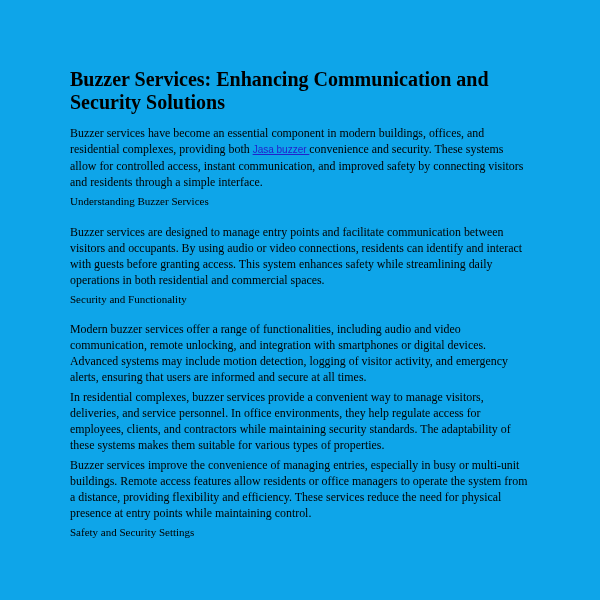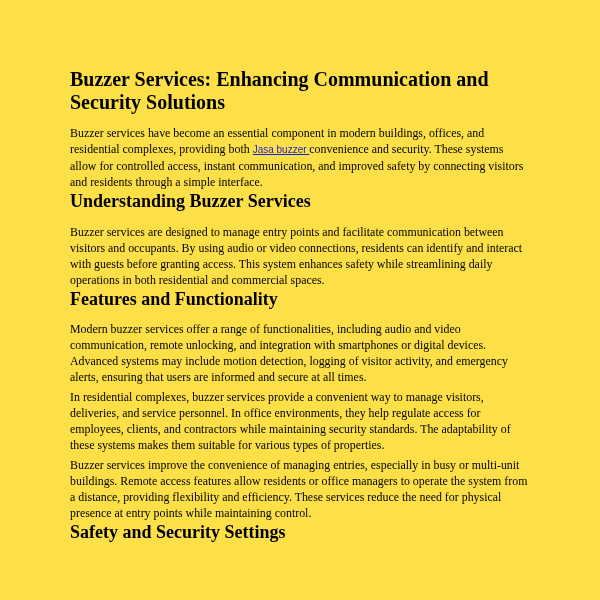--- a/index.html
+++ b/index.html
@@ -8,37 +8,37 @@
     width: 600px;
     height: 600px;
     overflow: hidden;
     background: #ffffff;
   }
   .page {
     box-sizing: border-box;
     width: 600px;
     height: 600px;
     padding: 68px 69px 0 70px;
-    background: #fde047;
+    background: #0ea5e9;
     color: #000000;
     font-family: "Liberation Serif", "DejaVu Serif", serif;
     text-rendering: optimizeLegibility;
   }
   h1.doc-title {
     font-family: "Liberation Serif", "DejaVu Serif", serif;
     font-size: 20px;
     line-height: 23px;
     font-weight: bold;
     margin: 0 0 11px 0;
   }
   h2.section-heading {
     font-family: "Liberation Serif", "DejaVu Serif", serif;
-    font-size: 18px;
+    font-size: 11px;
     line-height: 15px;
-    font-weight: bold;
+    font-weight: normal;
     margin: 0 0 14.5px 0;
   }
   p.para {
     font-size: 11.9px;
     line-height: 16px;
     margin: 0 0 4px 0;
   }
   p.para:empty {
     display: none;
   }
@@ -55,21 +55,21 @@
 
 <div class="page">
 
   <h1 class="doc-title">Buzzer Services: Enhancing Communication and Security Solutions</h1>
 
   <p class="para"><span>Buzzer services have become an essential component in modern buildings, offices, and residential complexes, providing both </span><a class="doc-link" href="#" style="color: rgb(34, 34, 204);">Jasa buzzer </a><span>convenience and security. These systems allow for controlled access, instant communication, and improved safety by connecting visitors and residents through a simple interface.</span></p>
 
   <h2 class="section-heading">Understanding Buzzer Services</h2>
   <p class="para">Buzzer services are designed to manage entry points and facilitate communication between visitors and occupants. By using audio or video connections, residents can identify and interact with guests before granting access. This system enhances safety while streamlining daily operations in both residential and commercial spaces.</p>
 
-  <h2 class="section-heading">Features and Functionality</h2>
+  <h2 class="section-heading">Security and Functionality</h2>
   <p class="para">Modern buzzer services offer a range of functionalities, including audio and video communication, remote unlocking, and integration with smartphones or digital devices. Advanced systems may include motion detection, logging of visitor activity, and emergency alerts, ensuring that users are informed and secure at all times.</p>
 
   <p class="para">In residential complexes, buzzer services provide a convenient way to manage visitors, deliveries, and service personnel. In office environments, they help regulate access for employees, clients, and contractors while maintaining security standards. The adaptability of these systems makes them suitable for various types of properties.</p>
 
   <p class="para">Buzzer services improve the convenience of managing entries, especially in busy or multi-unit buildings. Remote access features allow residents or office managers to operate the system from a distance, providing flexibility and efficiency. These services reduce the need for physical presence at entry points while maintaining control.</p>
 
   <h2 class="section-heading">Safety and Security Settings</h2>
 
 </div>
 

